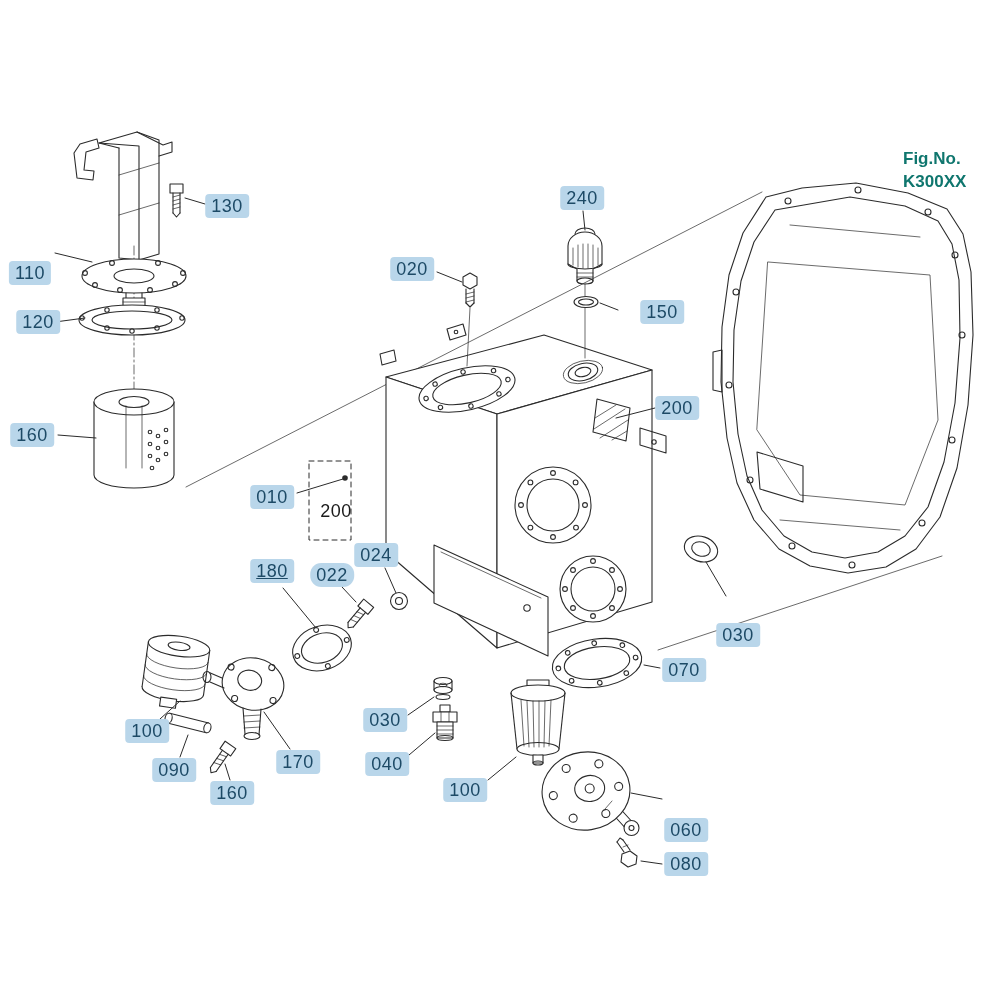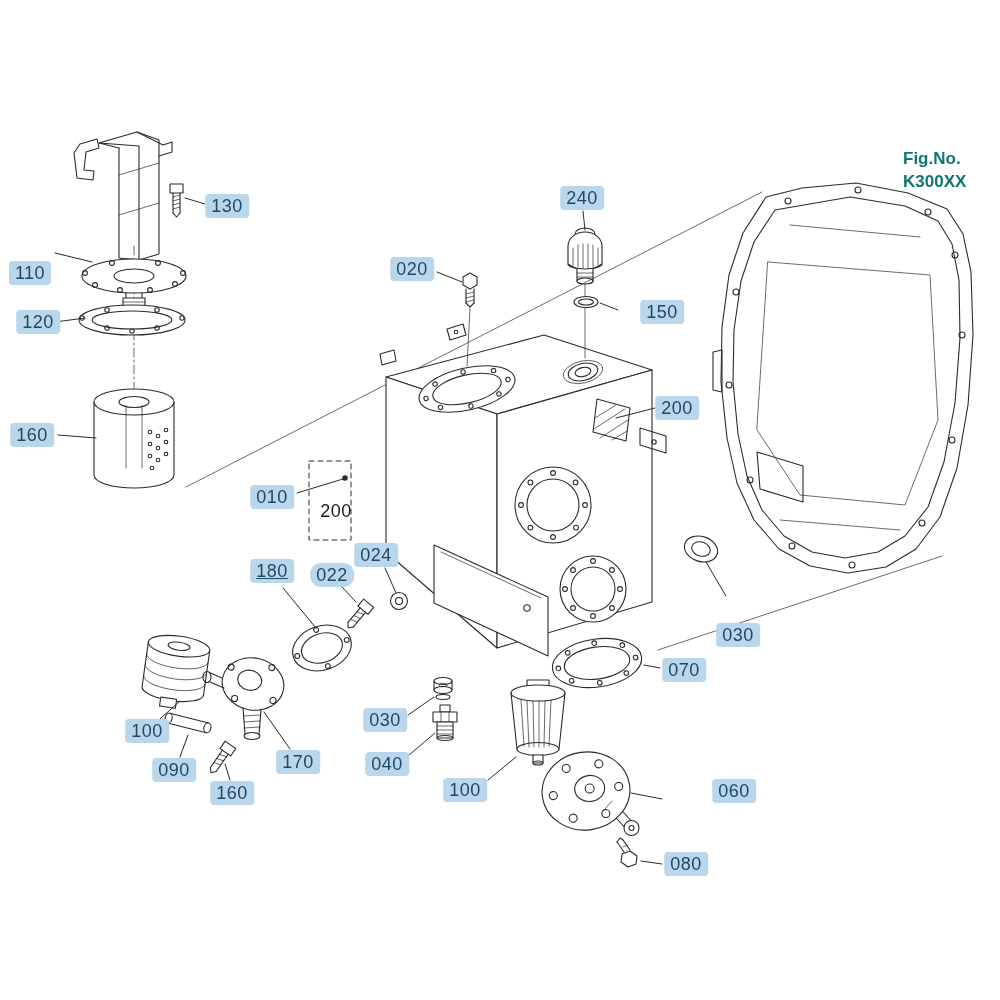--- a/index.html
+++ b/index.html
@@ -436,17 +436,17 @@
       <div class="callout hl" style="left: 272px; top: 571px; text-decoration: underline;">180</div>
       <div class="callout hl" style="left: 332px; top: 575px; border-radius: 11px;">022</div>
       <div class="callout hl" style="left: 376px; top: 555px;">024</div>
       <div class="callout hl" style="left: 147px; top: 731px;">100</div>
       <div class="callout hl" style="left: 174px; top: 770px;">090</div>
       <div class="callout hl" style="left: 232px; top: 793px;">160</div>
       <div class="callout hl" style="left: 298px; top: 762px;">170</div>
       <div class="callout hl" style="left: 385px; top: 720px;">030</div>
       <div class="callout hl" style="left: 387px; top: 764px;">040</div>
       <div class="callout hl" style="left: 465px; top: 790px;">100</div>
-      <div class="callout hl" style="left: 686px; top: 791px; margin-left: 48px;">060</div>
+      <div class="callout hl" style="left: 686px; top: 830px;">060</div>
       <div class="callout hl" style="left: 686px; top: 864px;">080</div>
       <div class="plain-label" style="left: 336px; top: 511px;">200</div>
     </div>
 </div>
 
 </body></html>

